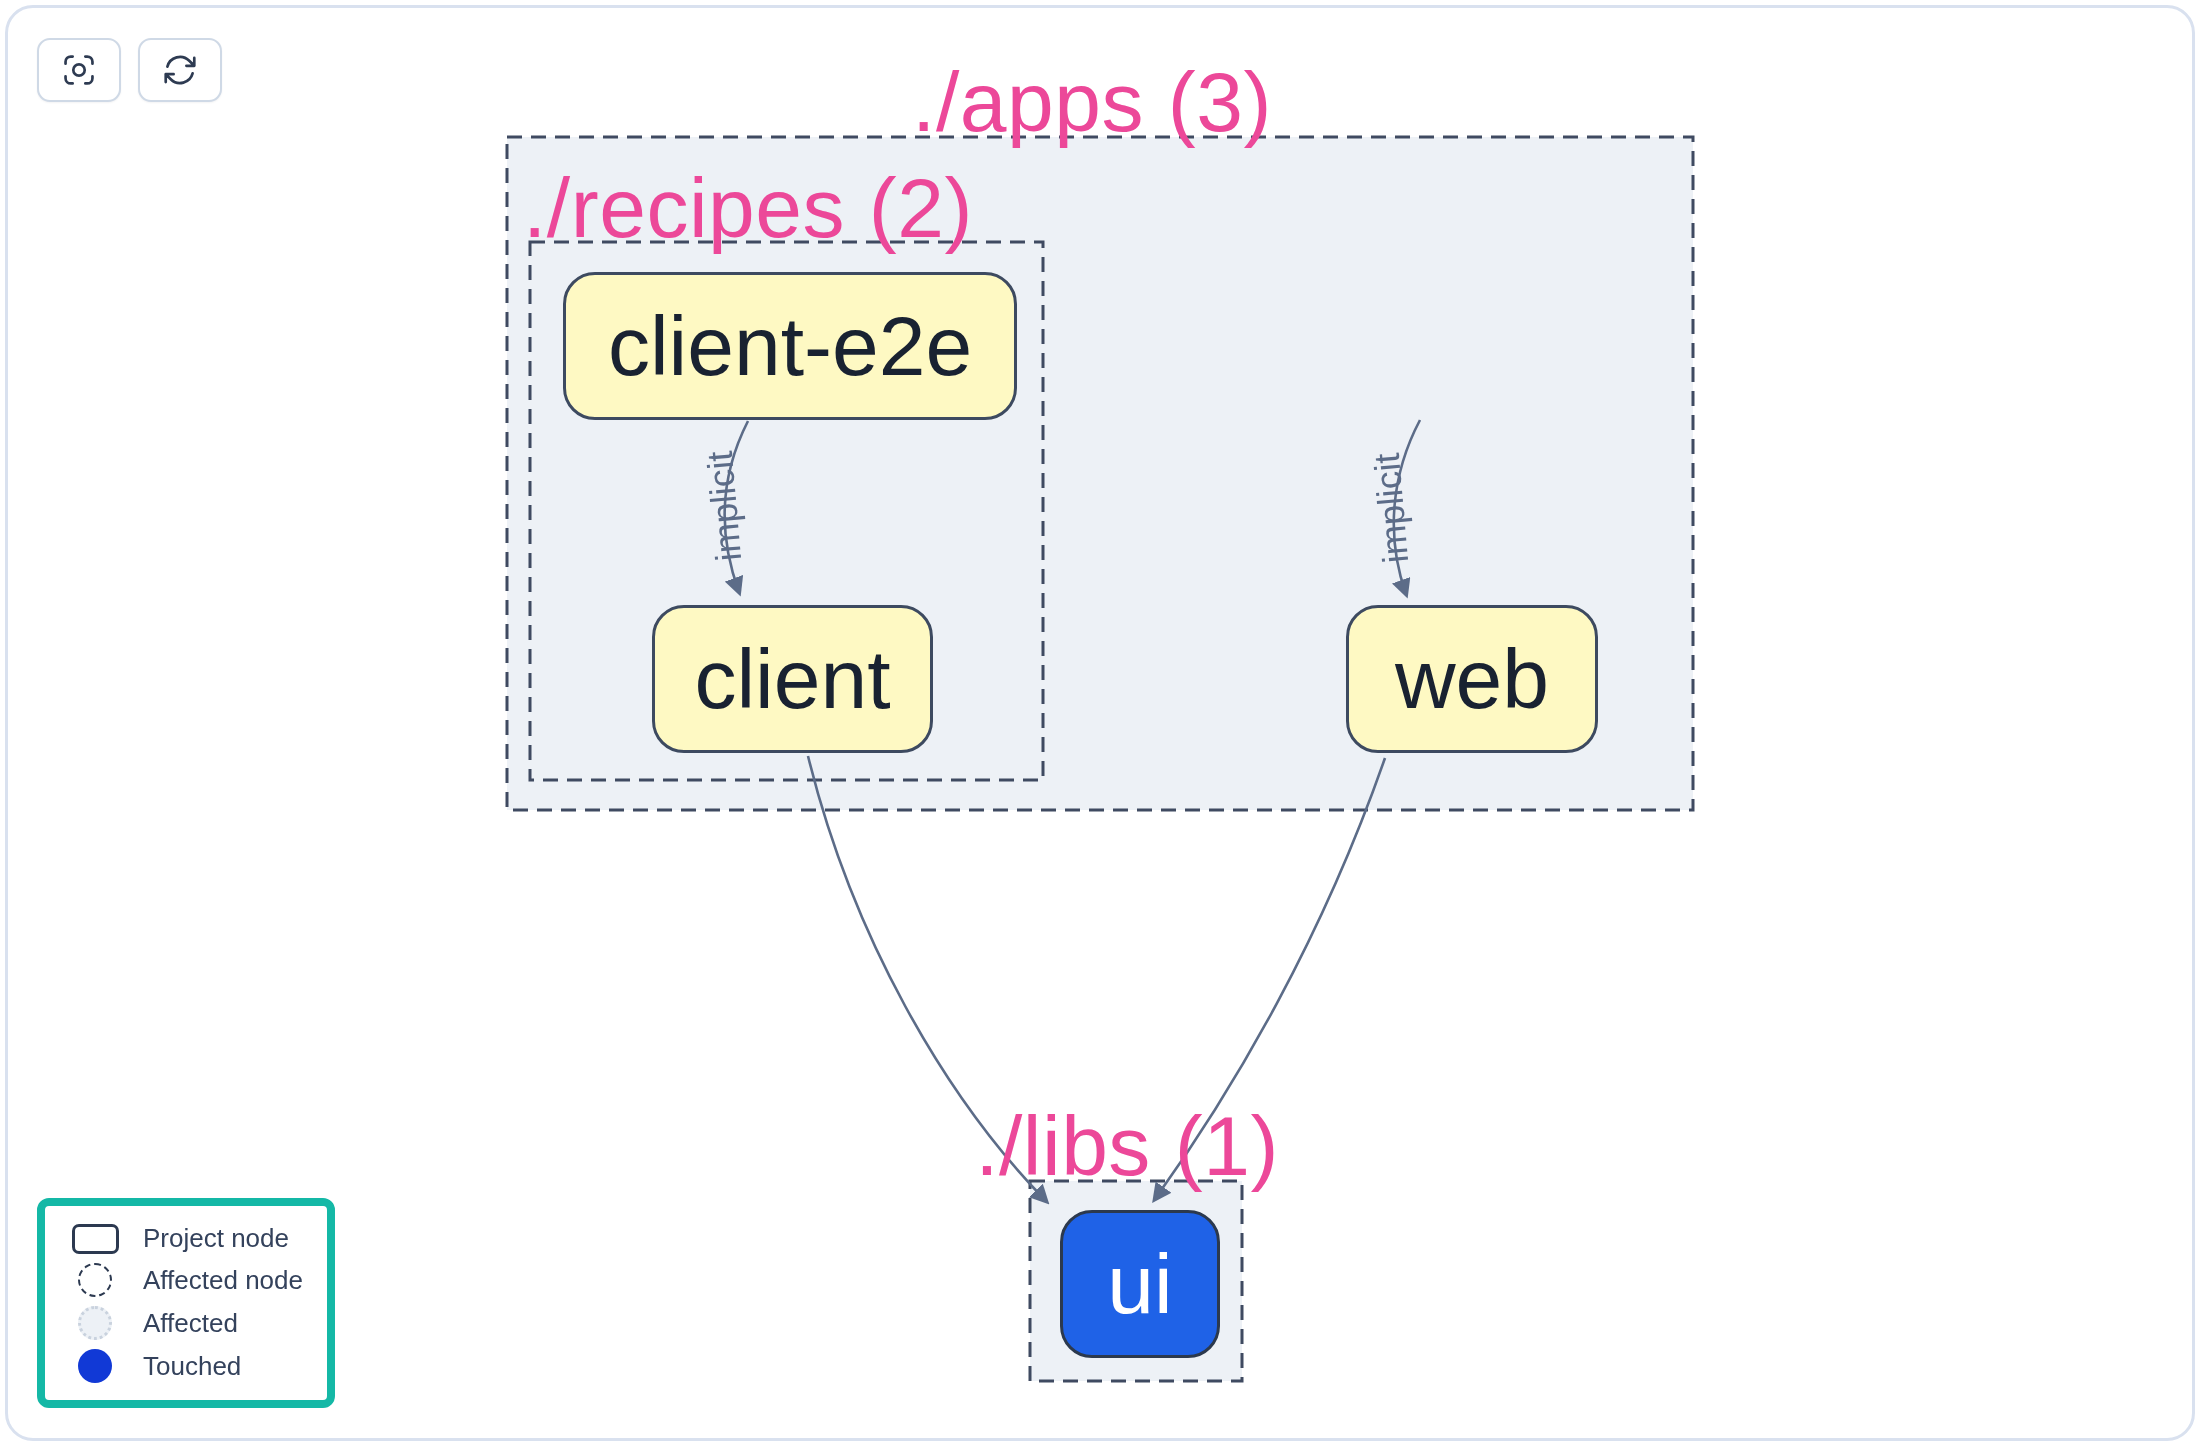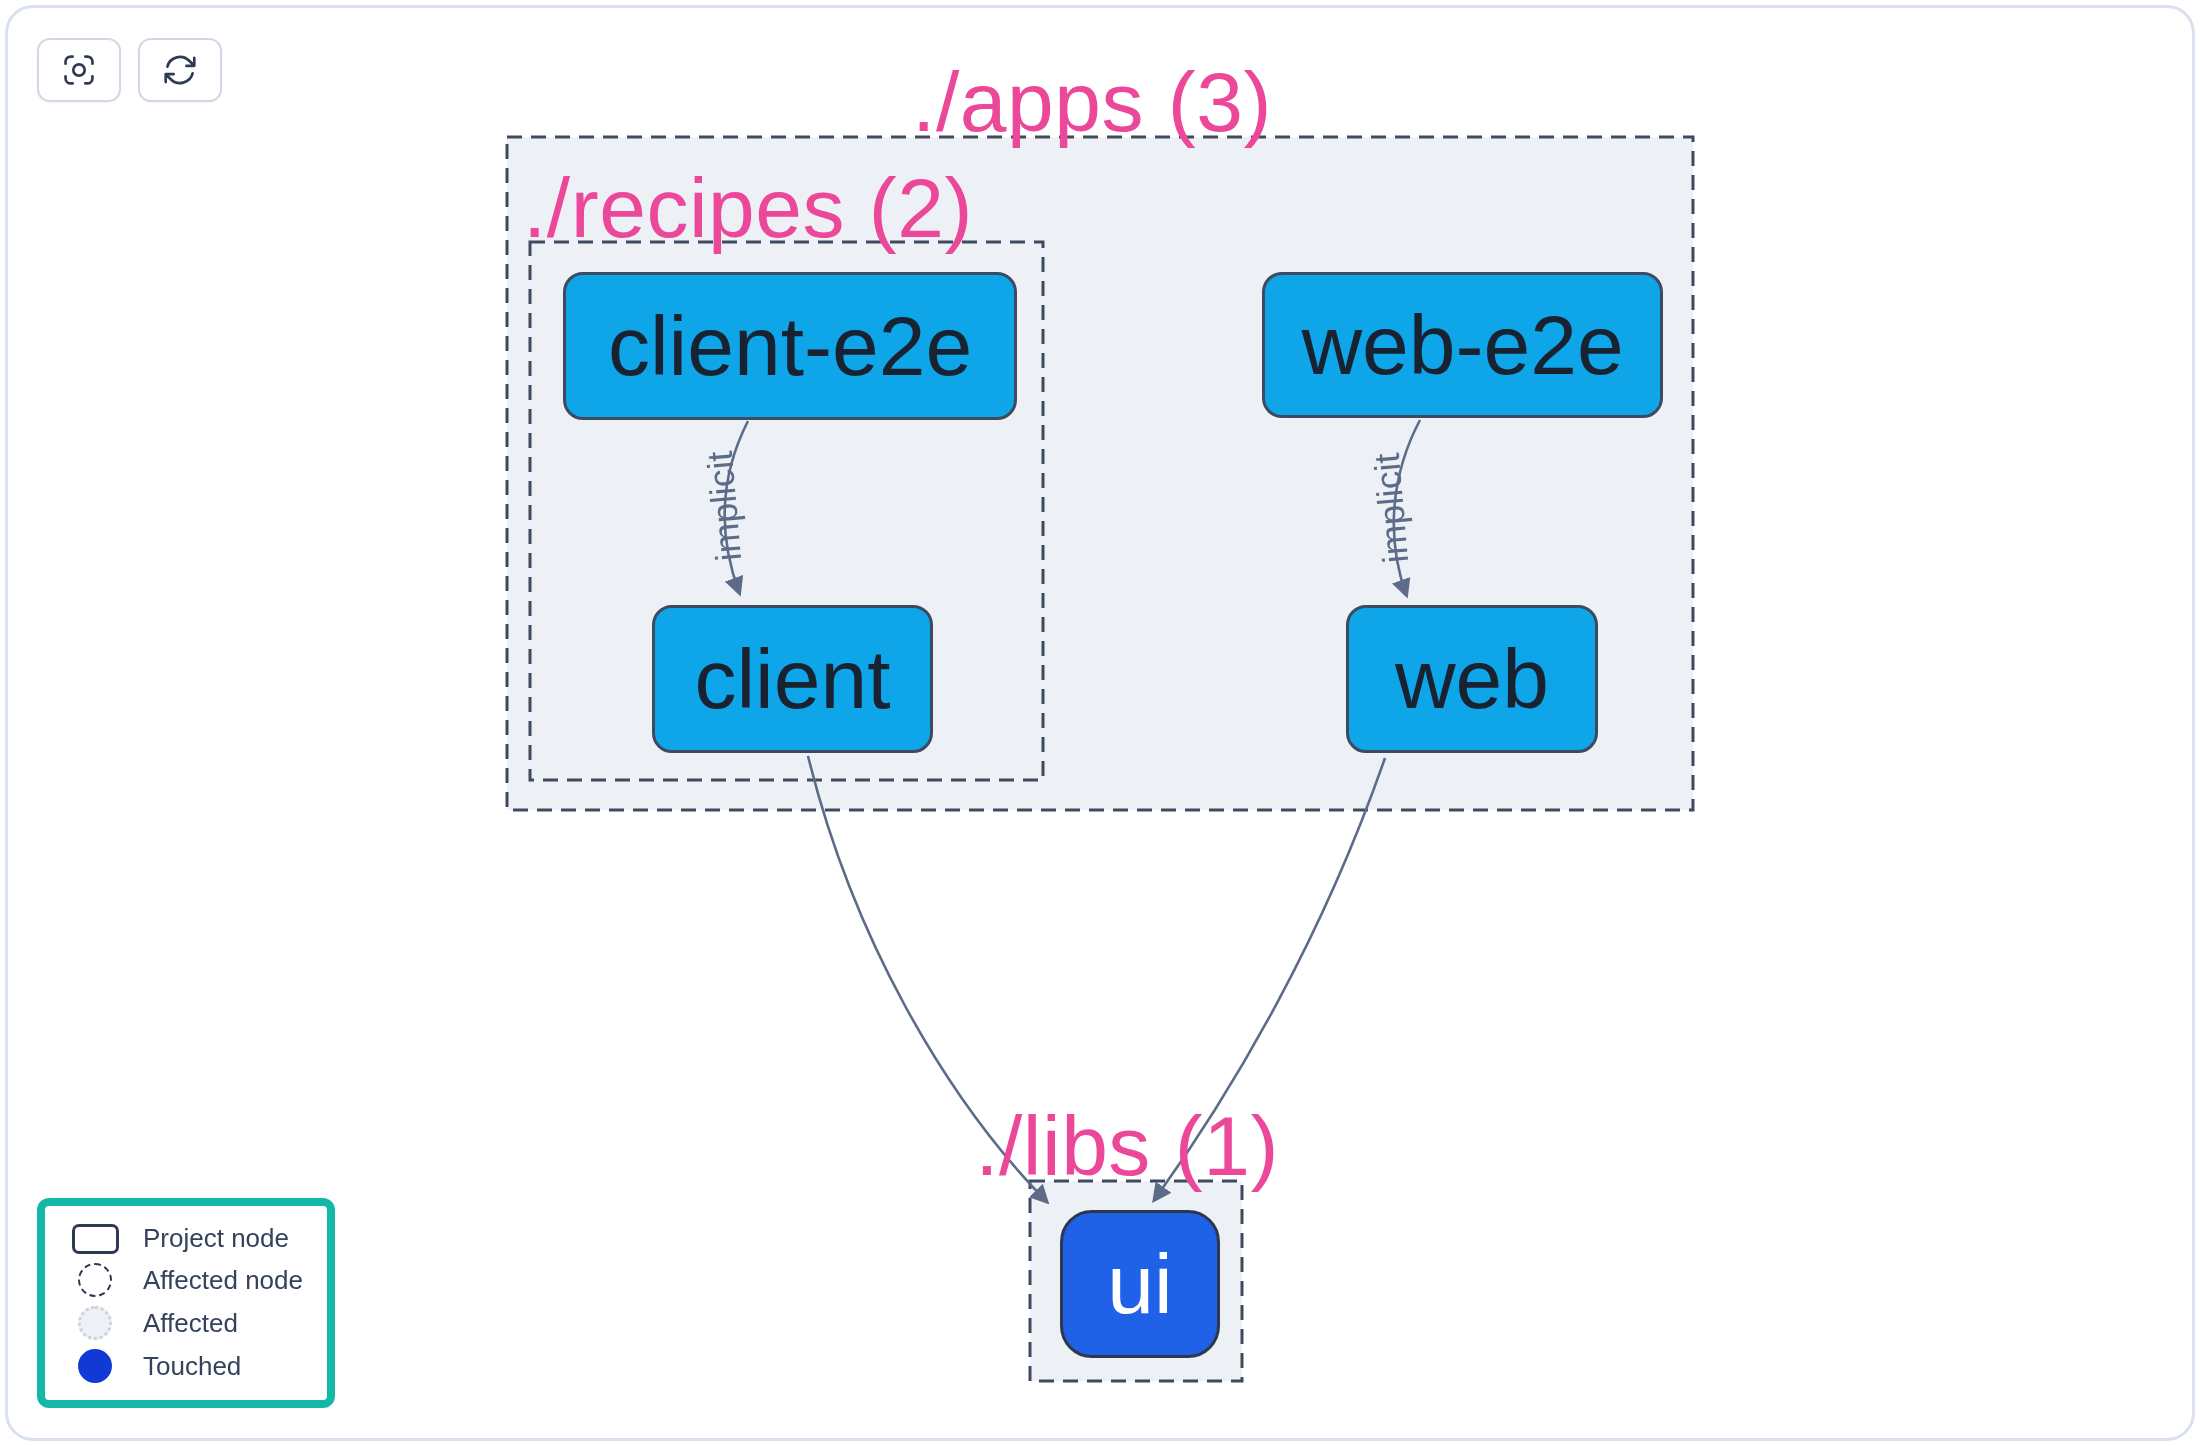--- a/index.html
+++ b/index.html
@@ -36,23 +36,23 @@
     letter-spacing: 0.5px;
     white-space: nowrap;
     z-index: 2;
     line-height: 1;
   }
   .gnode {
     position: absolute;
     display: flex;
     align-items: center;
     justify-content: center;
-    background: #0ea5e9;
+    background: #fef9c3;
     border: 3px solid #3d4a60;
-    border-radius: 20px;
+    border-radius: 32px;
     color: #192231;
     font-size: 84px;
     z-index: 3;
     box-sizing: border-box;
     white-space: nowrap;
   }
   .gnode.touched {
     background: #1f62e7;
     border-color: #2c394d;
     border-radius: 32px;
@@ -170,23 +170,20 @@
     <text transform="translate(727,506) rotate(-95)" text-anchor="middle" dominant-baseline="middle" font-size="36" fill="#5c6c88">implicit</text>
     <text transform="translate(1394,508) rotate(-95)" text-anchor="middle" dominant-baseline="middle" font-size="36" fill="#5c6c88">implicit</text>
   </svg>
 
   <div class="group-label" style="left:1092px; top:60px;">./apps (3)</div>
   <div class="group-label" style="left:748px; top:166px;">./recipes (2)</div>
   <div class="group-label" style="left:1127px; top:1104px;">./libs (1)</div>
 
   <div class="gnode" style="left:563px; top:272px; width:454px; height:148px;">
     <span>client-e2e</span>
-  </div>
-  <div class="gnode" style="left:1262px; top:272px; width:401px; height:146px;">
-    <span>web-e2e</span>
   </div>
   <div class="gnode" style="left:652px; top:605px; width:281px; height:148px;">
     <span>client</span>
   </div>
   <div class="gnode" style="left:1346px; top:605px; width:252px; height:148px;">
     <span>web</span>
   </div>
   <div class="gnode touched" style="left:1060px; top:1210px; width:160px; height:148px;">
     <span>ui</span>
   </div>

